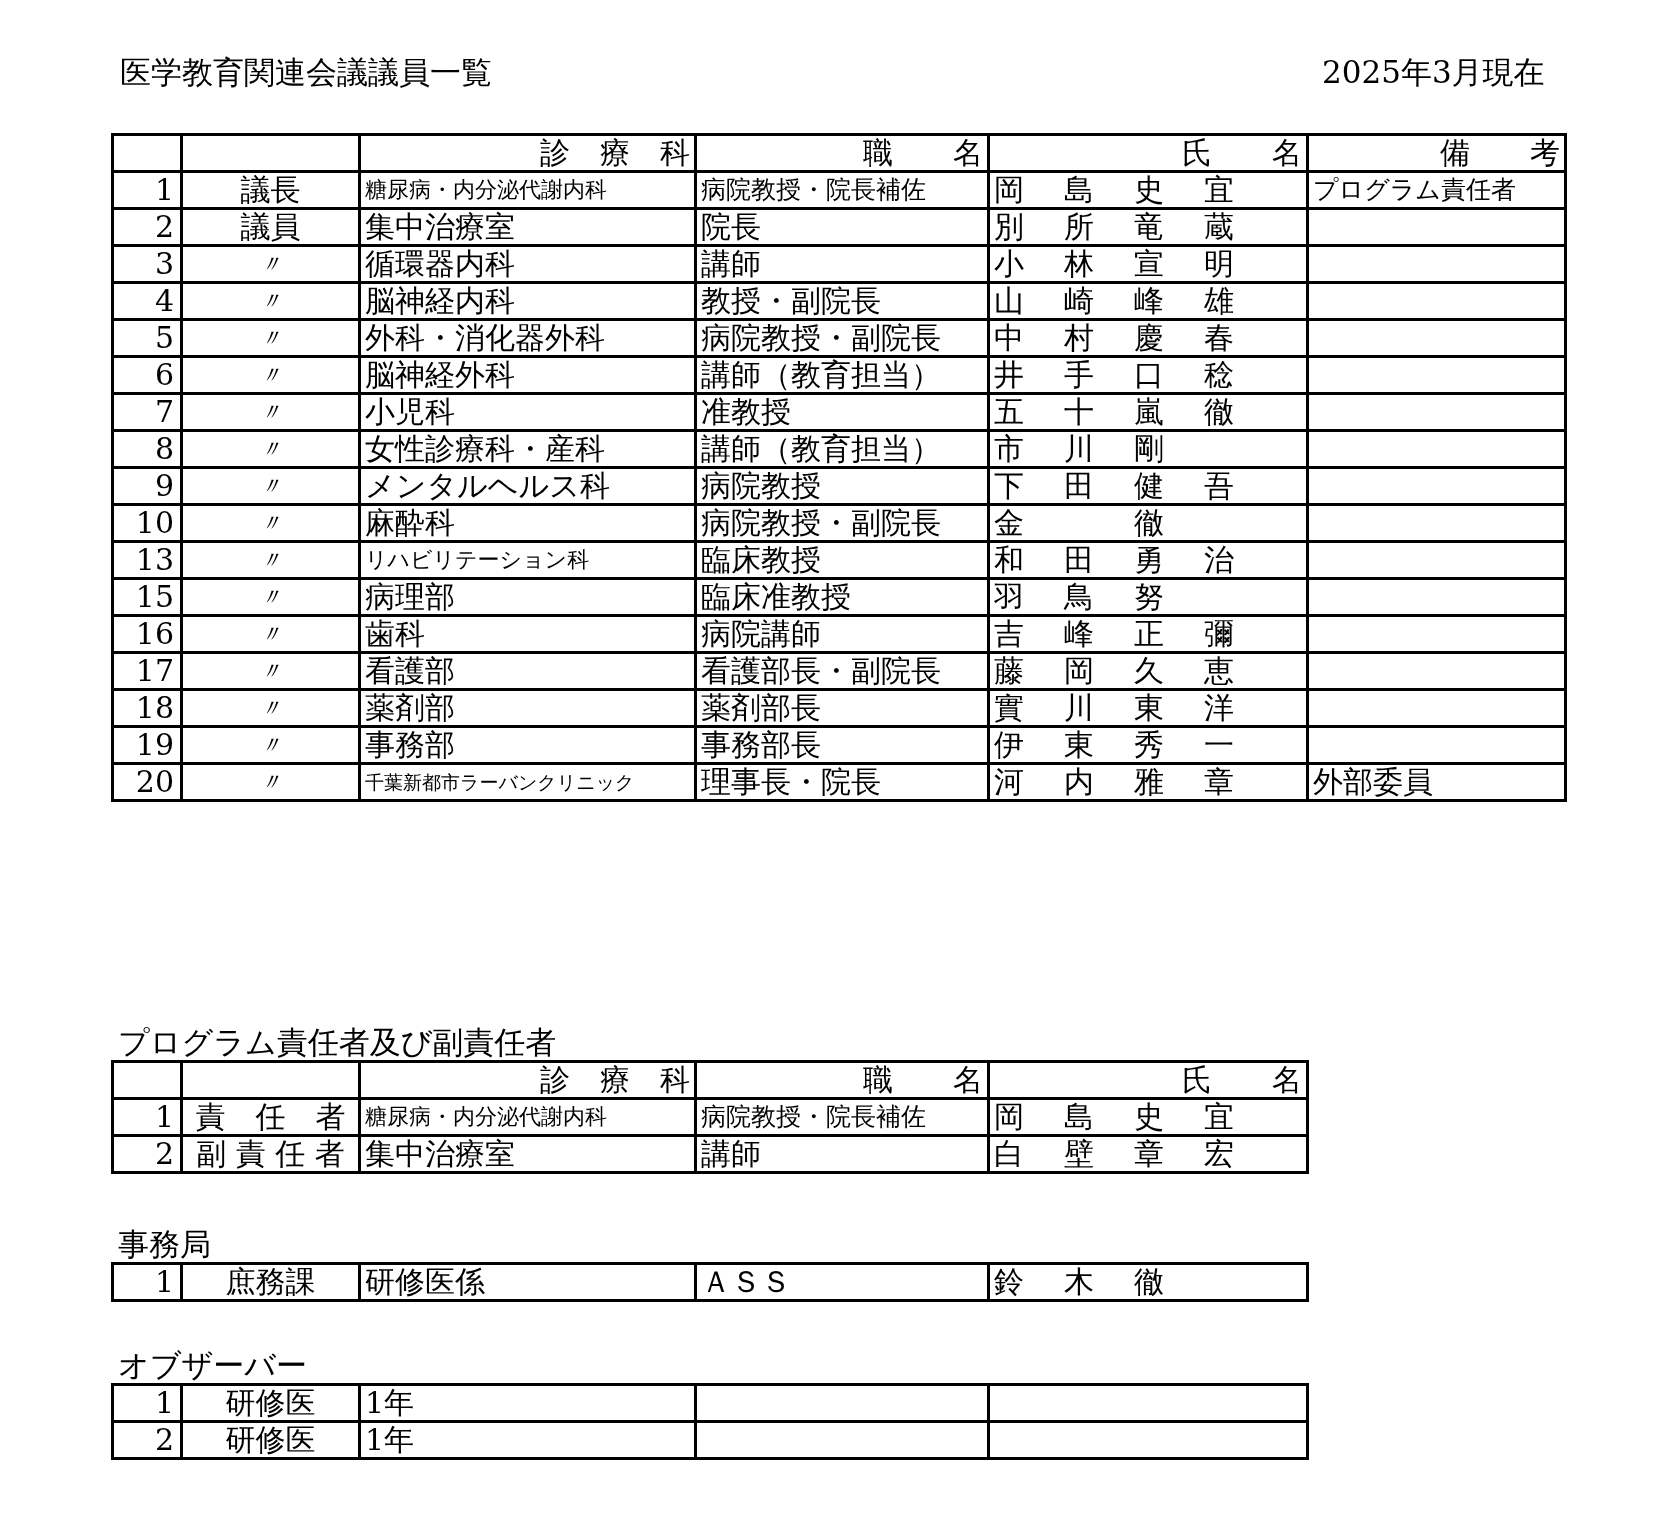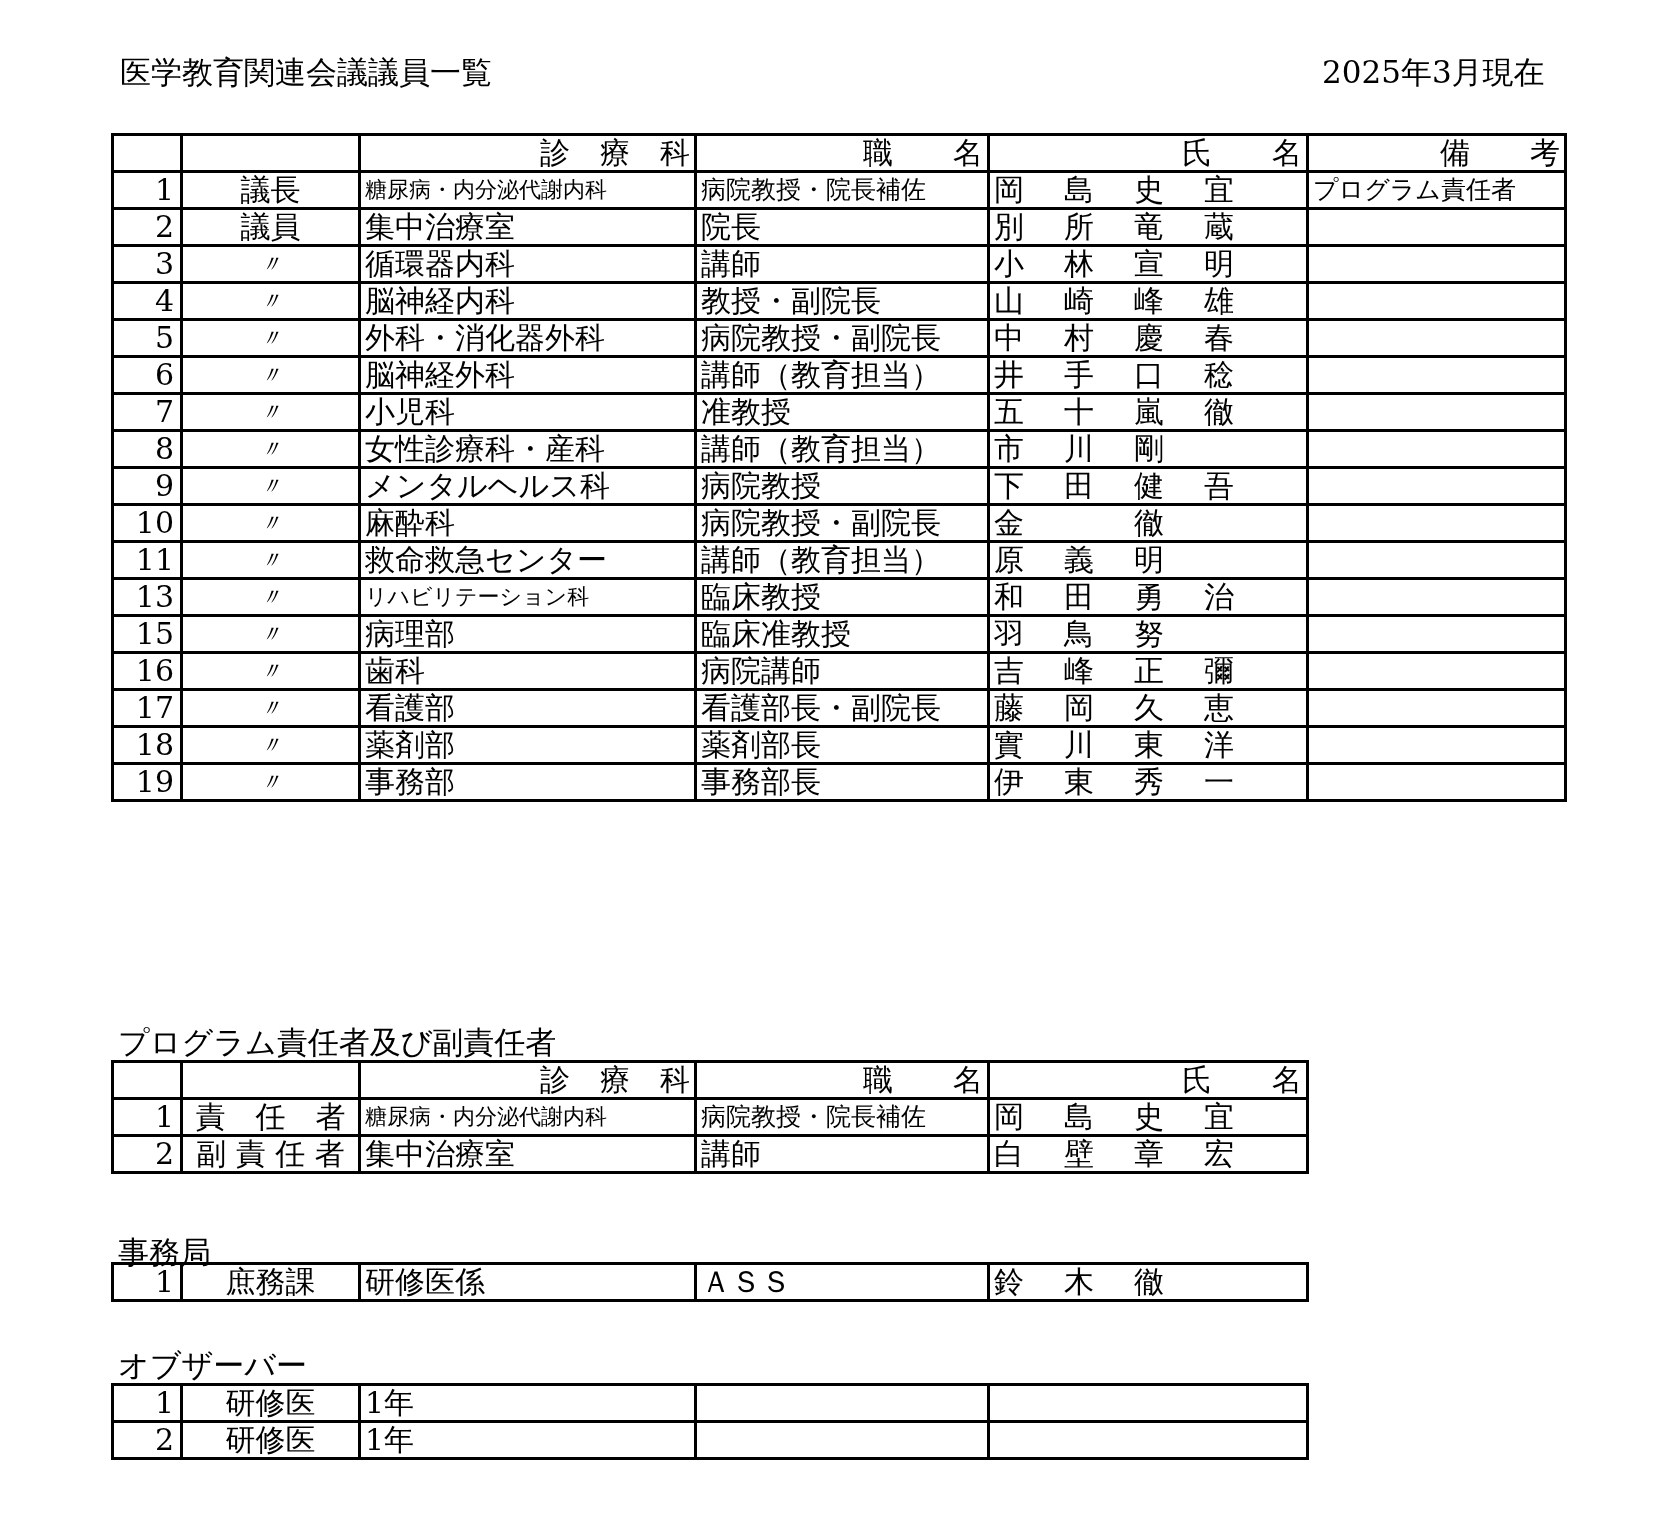--- a/index.html
+++ b/index.html
@@ -187,35 +187,20 @@
           <div class="name">
             <span>金</span>
             <span></span>
             <span>徹</span>
             <span></span>
           </div>
         </td>
         <td></td>
       </tr>
       <tr>
-        <td class="no">11</td>
-        <td class="role ditto">〃</td>
-        <td>救命救急センター</td>
-        <td>講師（教育担当）</td>
-        <td>
-          <div class="name">
-            <span>原</span>
-            <span>義</span>
-            <span>明</span>
-            <span></span>
-          </div>
-        </td>
-        <td></td>
-      </tr>
-      <tr>
         <td class="no">13</td>
         <td class="role ditto">〃</td>
         <td class="small">リハビリテーション科</td>
         <td>臨床教授</td>
         <td>
           <div class="name">
             <span>和</span>
             <span>田</span>
             <span>勇</span>
             <span>治</span>
@@ -290,20 +275,35 @@
         <td>事務部長</td>
         <td>
           <div class="name">
             <span>伊</span>
             <span>東</span>
             <span>秀</span>
             <span>一</span>
           </div>
         </td>
         <td></td>
+      </tr>
+      <tr>
+        <td class="no">20</td>
+        <td class="role ditto">〃</td>
+        <td class="xsmall">千葉新都市ラーバンクリニック</td>
+        <td>理事長・院長</td>
+        <td>
+          <div class="name">
+            <span>河</span>
+            <span>内</span>
+            <span>雅</span>
+            <span>章</span>
+          </div>
+        </td>
+        <td>外部委員</td>
       </tr>
     </tbody>
 </table>
 
 <div class="section" style="top:1022px;">プログラム責任者及び副責任者</div>
 <table style="left:111px; top:1060px; width:1195px;">
   <colgroup>
     <col style="width:69px">
       <col style="width:178px">
       <col style="width:336px">
@@ -342,21 +342,21 @@
             <span>白</span>
             <span>壁</span>
             <span>章</span>
             <span>宏</span>
           </div>
         </td>
       </tr>
     </tbody>
 </table>
 
-<div class="section" style="top:1224px;margin-top:8px;">事務局</div>
+<div class="section" style="top:1224px;">事務局</div>
 <table style="left:111px; top:1262px; width:1195px;">
   <colgroup>
     <col style="width:69px">
       <col style="width:178px">
       <col style="width:336px">
       <col style="width:293px">
       <col style="width:319px">
   </colgroup>
   <tbody id="office-body">
       <tr>

